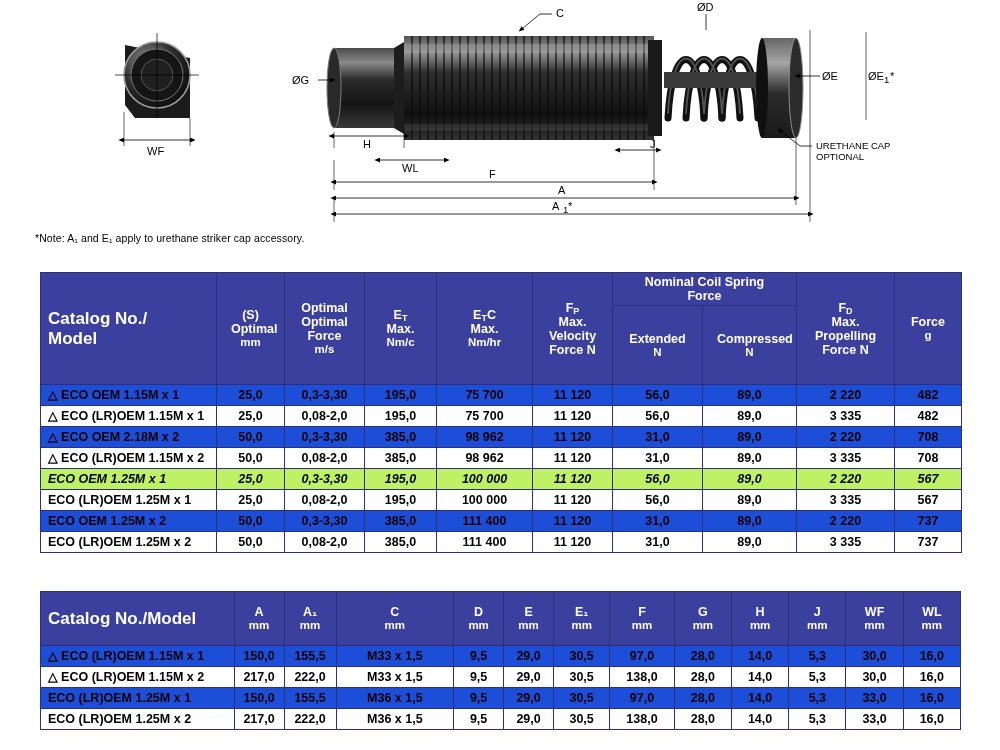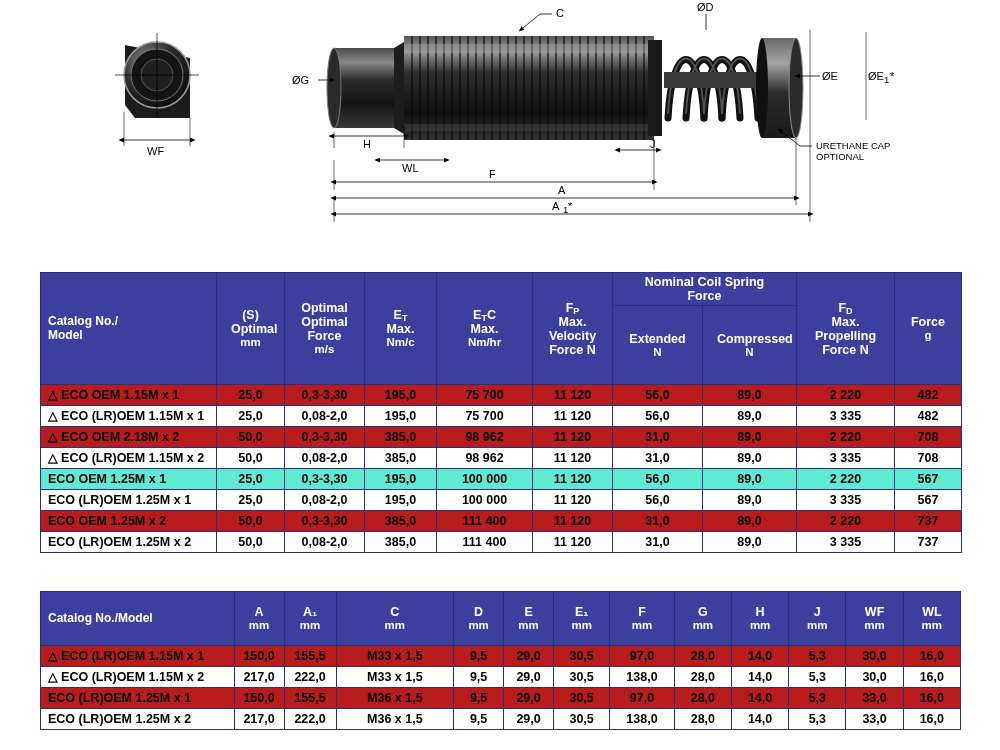--- a/index.html
+++ b/index.html
@@ -66,43 +66,43 @@
     background: #3b3f9e;
     color: #ffffff;
     font-weight: bold;
     font-size: 12.5px;
     line-height: 1.12;
     padding: 2px 14px;
   }
   thead th.left {
     text-align: left;
     padding-left: 7px;
-    font-size: 12px;
+    font-size: 17px;
   }
   thead th .unit {
     font-weight: bold;
     font-size: 11.5px;
     display: block;
   }
   thead th sub {
     font-size: 9px;
     vertical-align: baseline;
     position: relative;
     bottom: -2px;
   }
 
   tbody td {
     font-size: 12.5px;
     font-weight: bold;
     height: 20px;
     line-height: 18px;
     background: #ffffff;
   }
-  tbody tr.shade td { background: #b91c1c; margin-left: 48px; }
-  tbody tr.hilite td { background: #5eead4; }
+  tbody tr.shade td { background: #1d4ed8; margin-left: 48px; }
+  tbody tr.hilite td { background: #bef264; font-style: italic; }
   tbody td.left {
     text-align: left;
     padding-left: 7px;
     white-space: nowrap;
   }
 
   
   .t1 col.c0 { width: 176px; }
   .t1 col.c1 { width: 68px; }
   .t1 col.c2 { width: 80px; }
@@ -311,20 +311,21 @@
 
       <line x1="334" y1="198" x2="334" y2="222" stroke="#000" stroke-width="0.6"></line>
       <line x1="810" y1="30" x2="810" y2="222" stroke="#000" stroke-width="0.6"></line>
       <line x1="336" y1="214" x2="808" y2="214" stroke="#000" stroke-width="0.8" marker-start="url(#arrL)" marker-end="url(#arrR)"></line>
       <text class="label-txt" x="552" y="210">A</text>
       <text class="label-small" x="563" y="213">1</text>
       <text class="label-txt" x="568" y="210">*</text>
     </g>
   </svg>
 
+  <div class="note">*Note: A₁ and E₁ apply to urethane striker cap accessory.</div>
 </div>
 
 <div class="table-wrap" id="table1-wrap">
   <table class="t1">
     <colgroup>
       <col class="c0">
         <col class="c1">
         <col class="c2">
         <col class="c3">
         <col class="c4">

